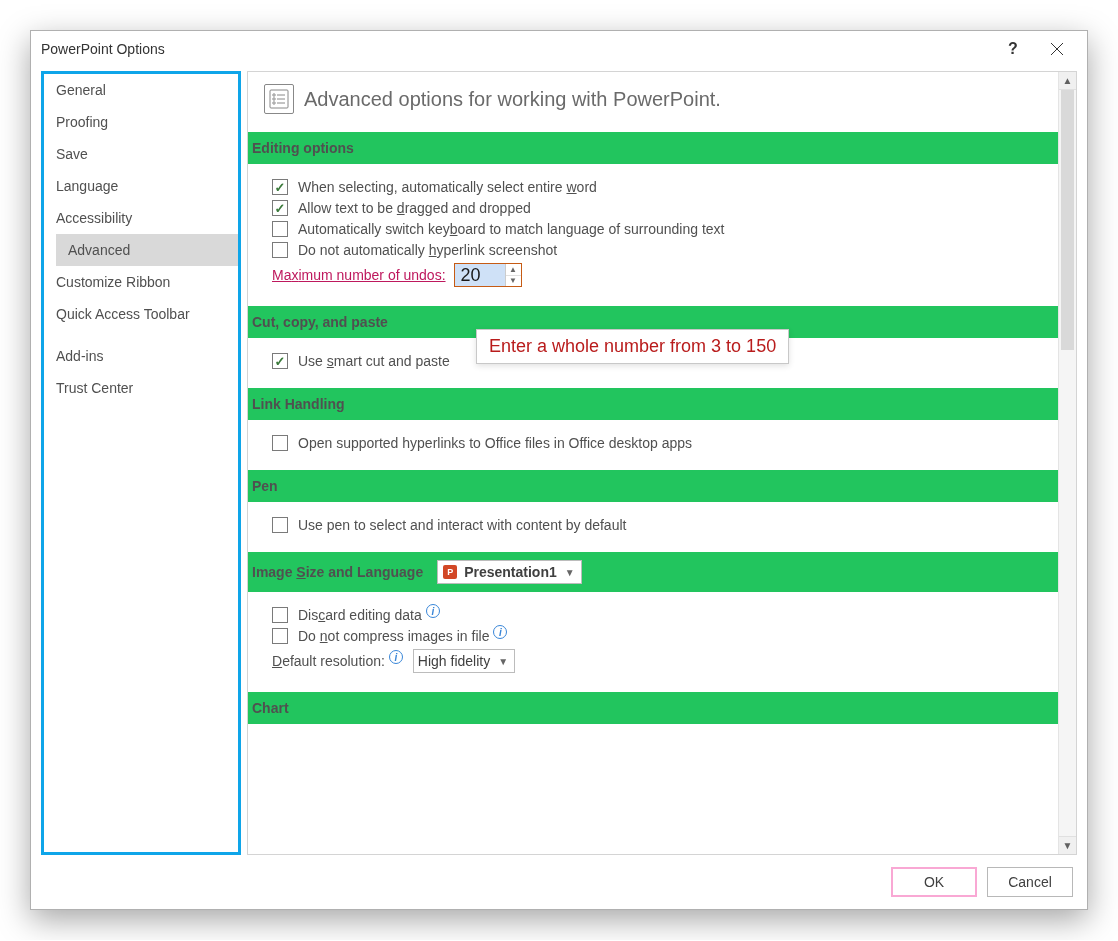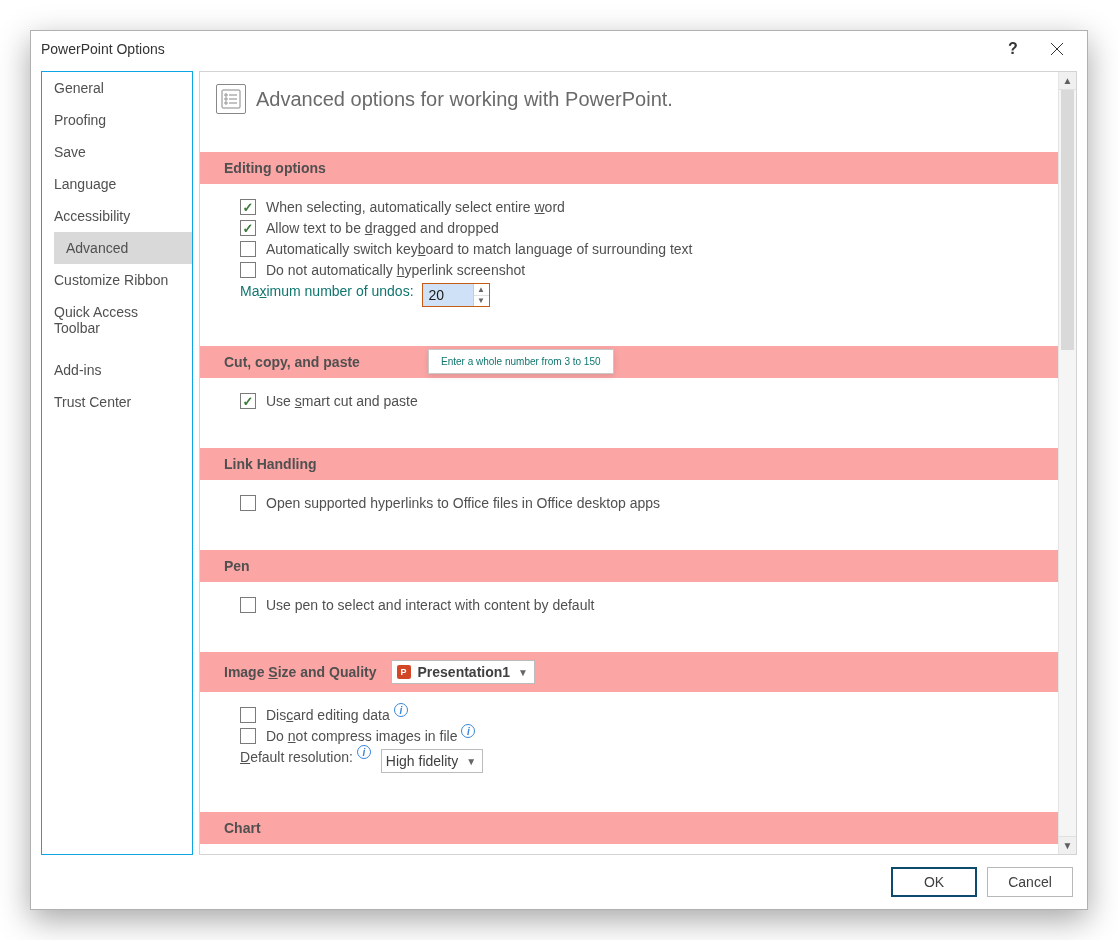--- a/index.html
+++ b/index.html
@@ -42,22 +42,22 @@
   }
   .titlebar .help { font-weight: bold; }
   .titlebar .close svg { stroke: #333; }
   .body {
     flex: 1;
     display: flex;
     padding: 4px 10px 0 10px;
     overflow: hidden;
   }
   .sidebar {
-    width: 152px;
-    border: 1px solid #0ea5e9;
+    width: 200px;
+    border: 3px solid #0ea5e9;
     background: #fff;
     overflow: hidden;
   }
   .sidebar-item {
     padding: 8px 12px;
     color: #505050;
     cursor: pointer;
     font-size: 14px;
   }
   .sidebar-item.selected {
@@ -98,61 +98,61 @@
   .page-header {
     display:flex;align-items:center;padding:12px 16px 18px 16px;
   }
   .page-header .icon {
     width:30px;height:30px;border:1px solid #888;border-radius:2px;margin-right:10px;
     display:flex;align-items:center;justify-content:center;
   }
   .page-header .icon svg { stroke:#888;fill:none; }
   .page-header .txt { color:#6a6a6a;font-size:20px; }
   .section-head {
-    background:#fca5a5;
-    padding:8px 24px;
+    background:#22c55e;
+    padding:8px 4px;
     color:#505050;
     font-weight:600;
     font-size:14px;
-    display:flex;align-items:center;margin-top:20px;
+    display:flex;align-items:center;
   }
   .section-body {
     padding:10px 18px 14px 24px;
   }
   .row {
-    display:flex;
-    margin:5px 16px;
+    display:flex;align-items:center;
+    margin:5px 0;
     color:#505050;
   }
   .chk {
     width:16px;height:16px;border:1px solid #7a7a7a;margin-right:10px;
     display:inline-flex;align-items:center;justify-content:center;
     background:#fff;
   }
   .chk.checked::after {
     content:"✓";font-size:13px;color:#3b7a3b;font-weight:bold;line-height:1;
   }
   .u { text-decoration: underline; }
-  .spinner-label { margin-right:8px;color:#0f766e; }
+  .spinner-label { margin-right:8px;color:#be185d;text-decoration:underline; }
   .spinner {
     display:inline-flex;align-items:stretch;border:1px solid #c65b14;
     height:24px;
   }
   .spinner input {
-    border:none;width:50px;padding:0 6px;font-size:14px;color:#1a1a1a;
+    border:none;width:50px;padding:0 6px;font-size:18px;color:#1a1a1a;
     background:#cfe1f7;
     font-family:inherit;
   }
   .spinner .btns { width:16px;display:flex;flex-direction:column;border-left:1px solid #ccc;background:#fff; }
   .spinner .btns div { flex:1;display:flex;align-items:center;justify-content:center;font-size:8px;color:#666; }
   .spinner .btns div:first-child { border-bottom:1px solid #e0e0e0; }
   .tooltip {
     position:absolute;
     background:#fff;border:1px solid #c8c8c8;
-    padding:6px 12px;font-size:10px;color:#0f766e;
+    padding:6px 12px;font-size:18px;color:#b91c1c;
     box-shadow:0 2px 6px rgba(0,0,0,0.12);
     z-index:10;
   }
   .info-badge {
     display:inline-flex;width:14px;height:14px;border:1px solid #3986d8;border-radius:50%;
     align-items:center;justify-content:center;color:#3986d8;font-size:10px;font-style:italic;font-weight:bold;
     margin-left:4px;position:relative;top:-4px;
   }
   .dropdown {
     display:inline-flex;align-items:center;border:1px solid #bcbcbc;height:24px;
@@ -165,21 +165,21 @@
     display:flex;align-items:center;justify-content:center;color:#fff;font-size:9px;font-weight:bold;
   }
   .footer {
     display:flex;justify-content:flex-end;padding:12px 14px;gap:10px;
   }
   .btn {
     min-width:86px;height:30px;border:1px solid #b8b8b8;background:#fff;
     display:flex;align-items:center;justify-content:center;font-size:14px;color:#404040;
     cursor:pointer;
   }
-  .btn.primary { border:2px solid #0c4a6e; }
+  .btn.primary { border:2px solid #f9a8d4; }
   .section-head .dd-inline { margin-left:14px; }
 </style>
 </head>
 <body>
 
 <div class="dialog">
 
   <div class="titlebar">
     <span class="title">PowerPoint Options</span>
     <div class="tb-btn help">?</div>
@@ -273,21 +273,21 @@
 
         <div class="section-head">Pen</div>
         <div class="section-body">
           <div class="row">
               <span class="chk"></span>
             <span>Use pen to select and interact with content by default</span>
           </div>
         </div>
 
         <div class="section-head">
-          <span><span>Image </span><span class="u">S</span><span>ize and Quality</span></span>
+          <span><span>Image </span><span class="u">S</span><span>ize and Language</span></span>
           <span class="dropdown dd-inline">
             <span class="dd-ic">
                 <span class="ppt-glyph">P</span>
               </span>
             <span>Presentation1</span>
             <span class="caret">▼</span>
           </span>
         </div>
         <div class="section-body">
           <div class="row">

